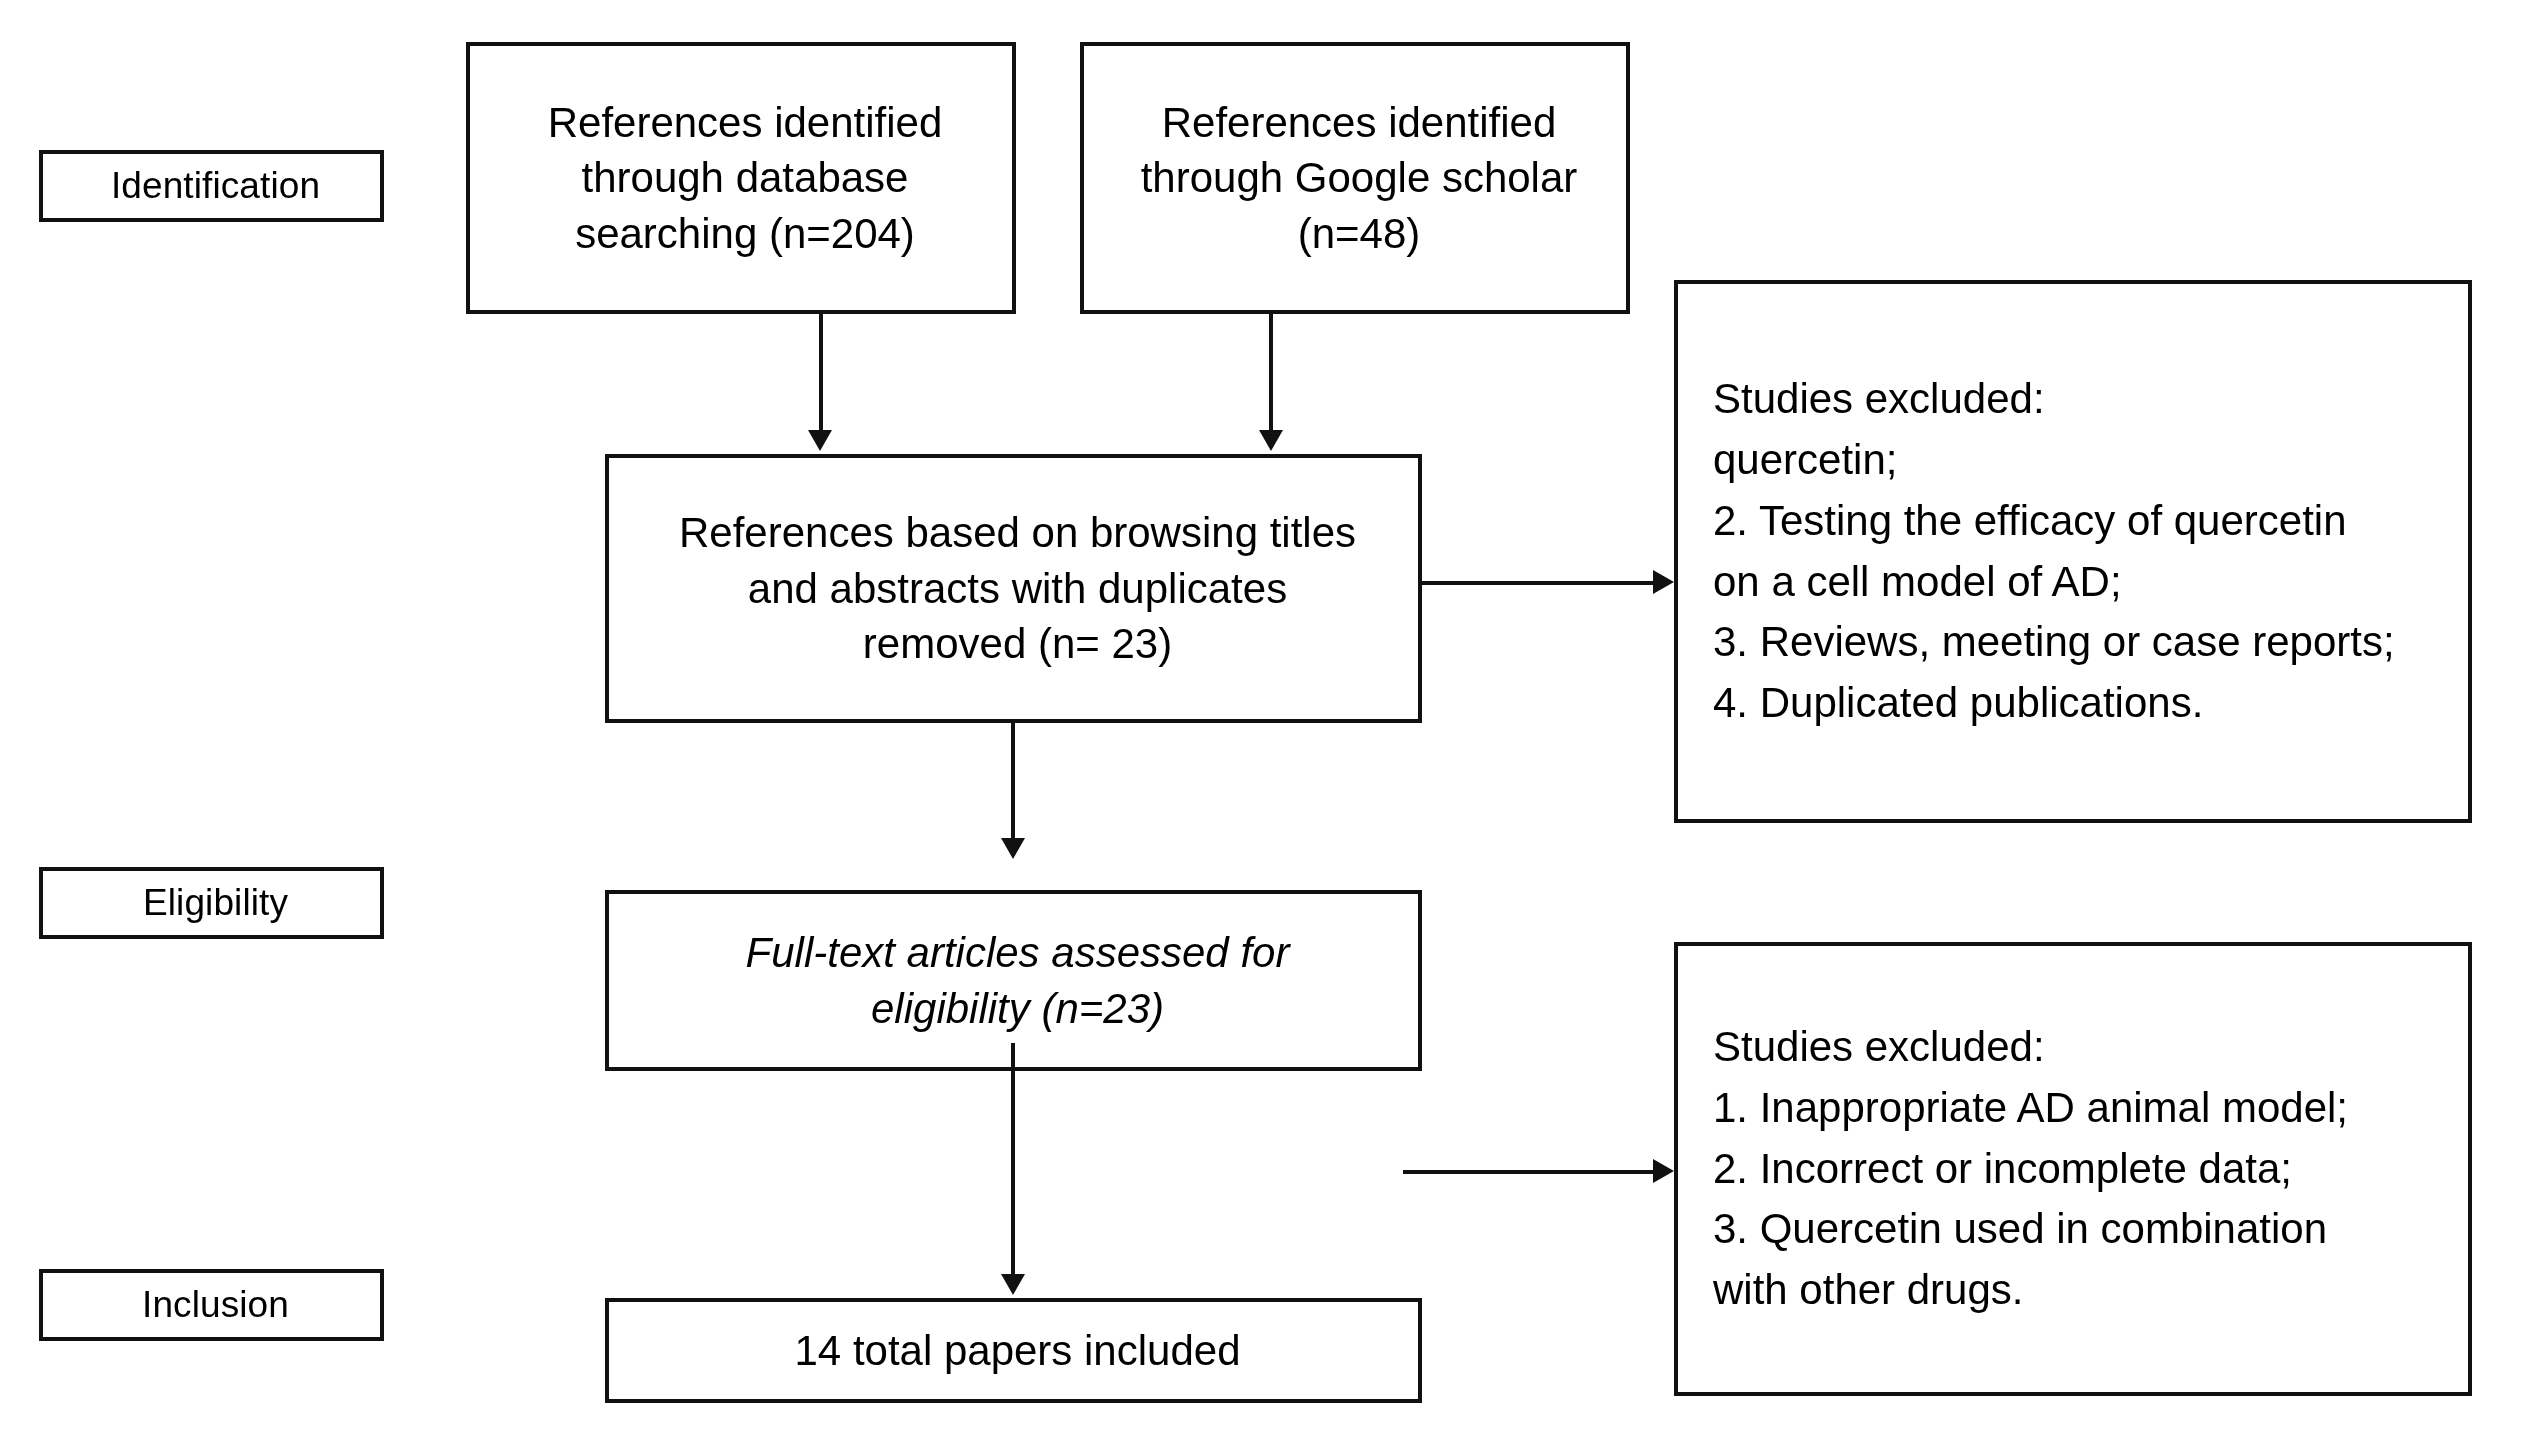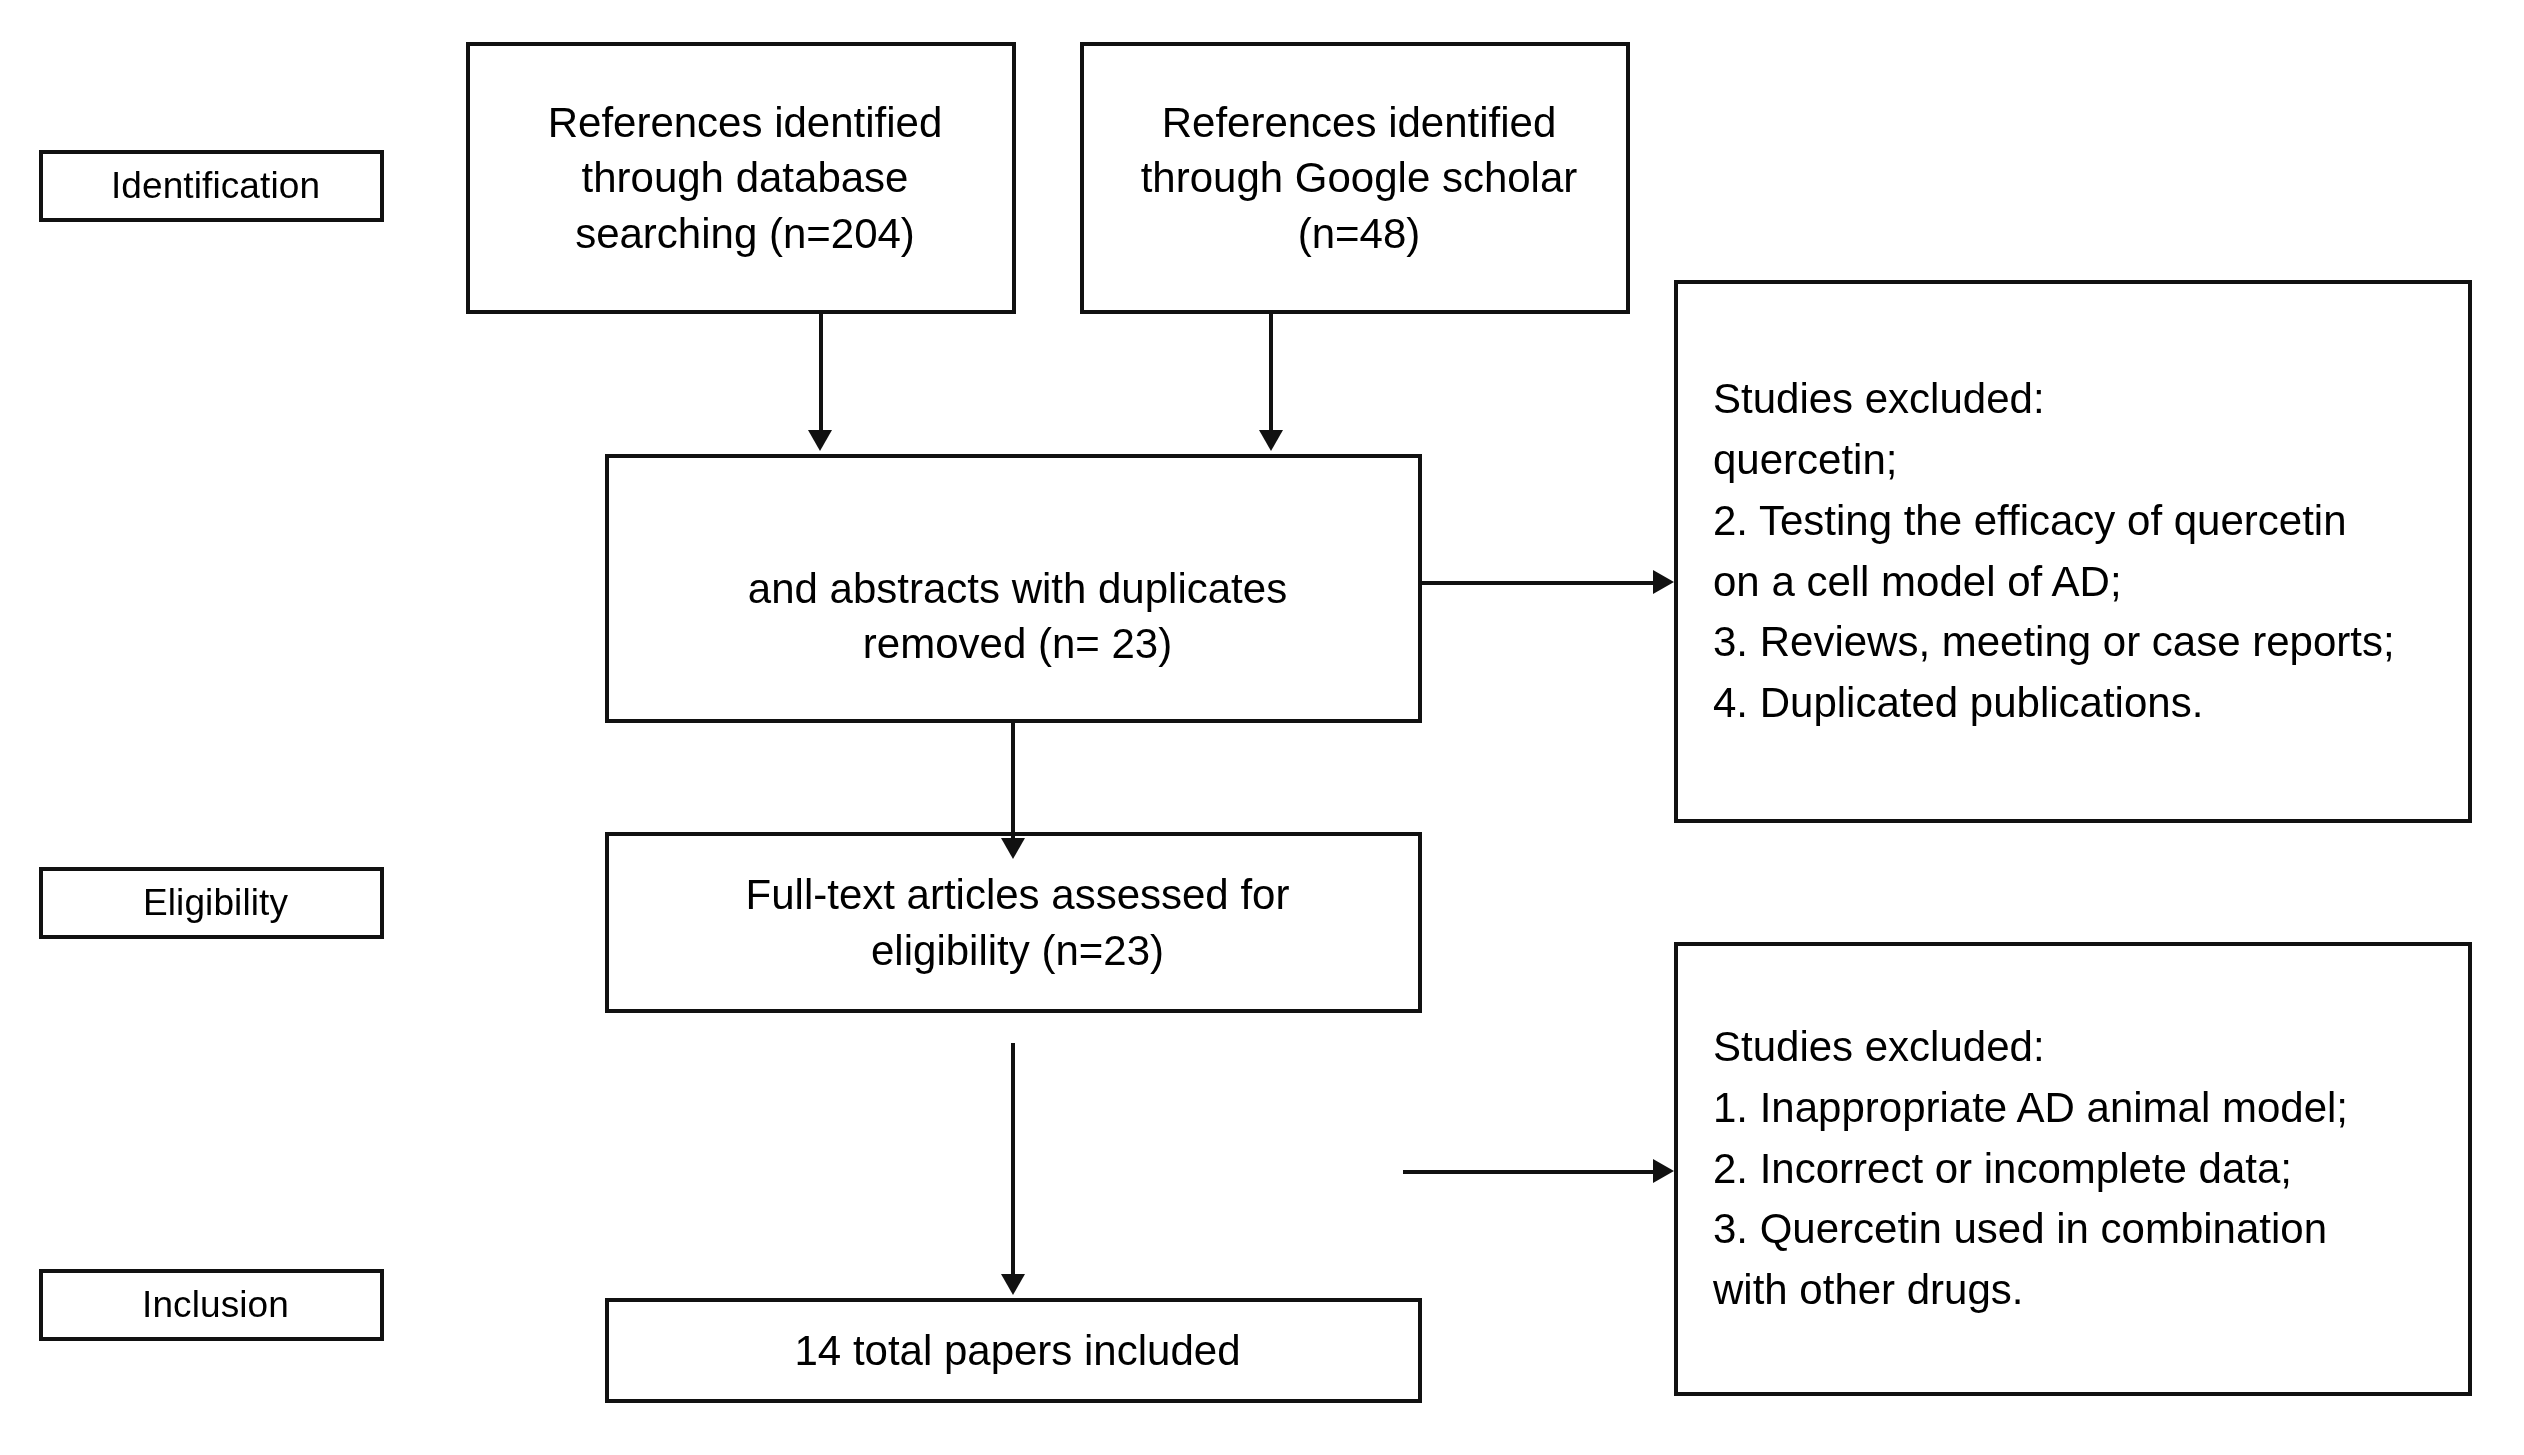--- a/index.html
+++ b/index.html
@@ -106,27 +106,27 @@
   <div class="box" style="left:1080px; top:42px; width:550px; height:272px;">
     <div class="node-text">
       <span>References identified</span><br>
       <span>through Google scholar</span><br>
       <span>(n=48)</span>
     </div>
   </div>
 
   <div class="box" style="left:605px; top:454px; width:817px; height:269px;">
     <div class="node-text">
-      <br>
+      <span>References based on browsing titles</span><br>
       <span>and abstracts with duplicates</span><br>
       <span>removed (n= 23)</span>
     </div>
   </div>
 
-  <div class="box" style="left:605px; top:832px; width:817px; height:181px;">
+  <div class="box" style="left:605px; top:890px; width:817px; height:181px;font-style:italic;">
     <div class="node-text">
       <span>Full-text articles assessed for</span><br>
       <span>eligibility (n=23)</span>
     </div>
   </div>
 
   <div class="box" style="left:605px; top:1298px; width:817px; height:105px;">
     <div class="node-text">
       <span>14 total papers included</span>
     </div>

